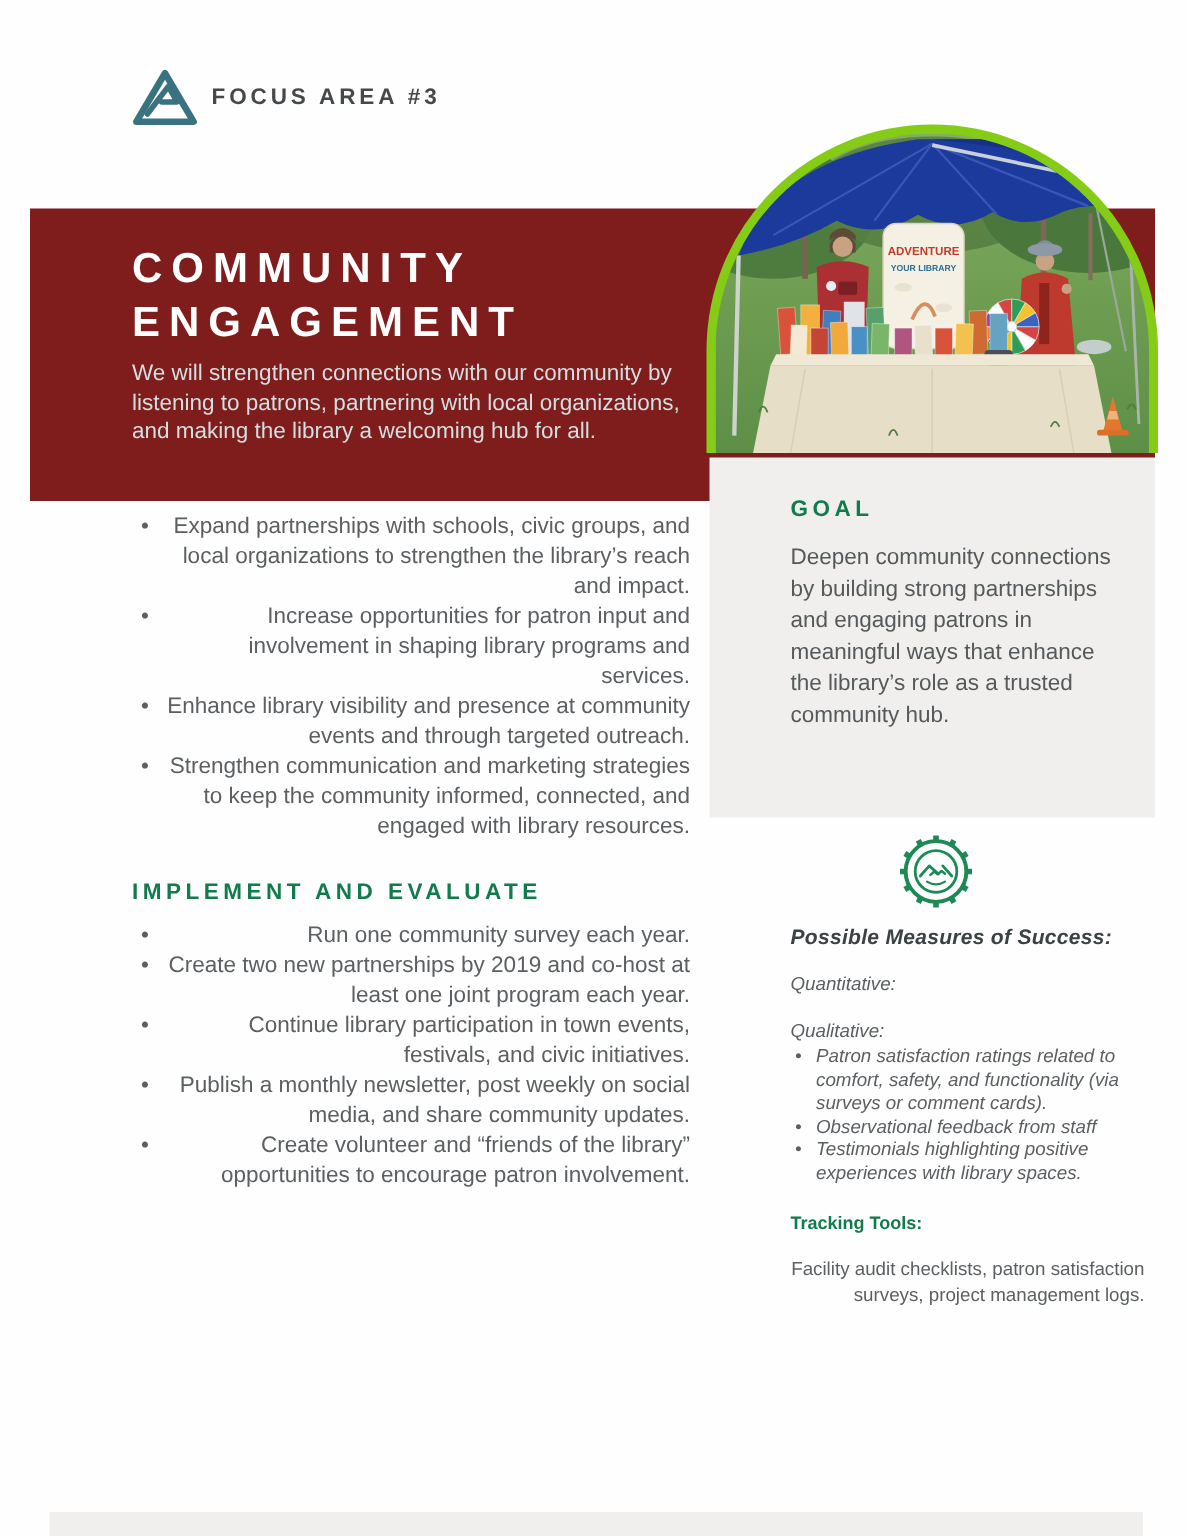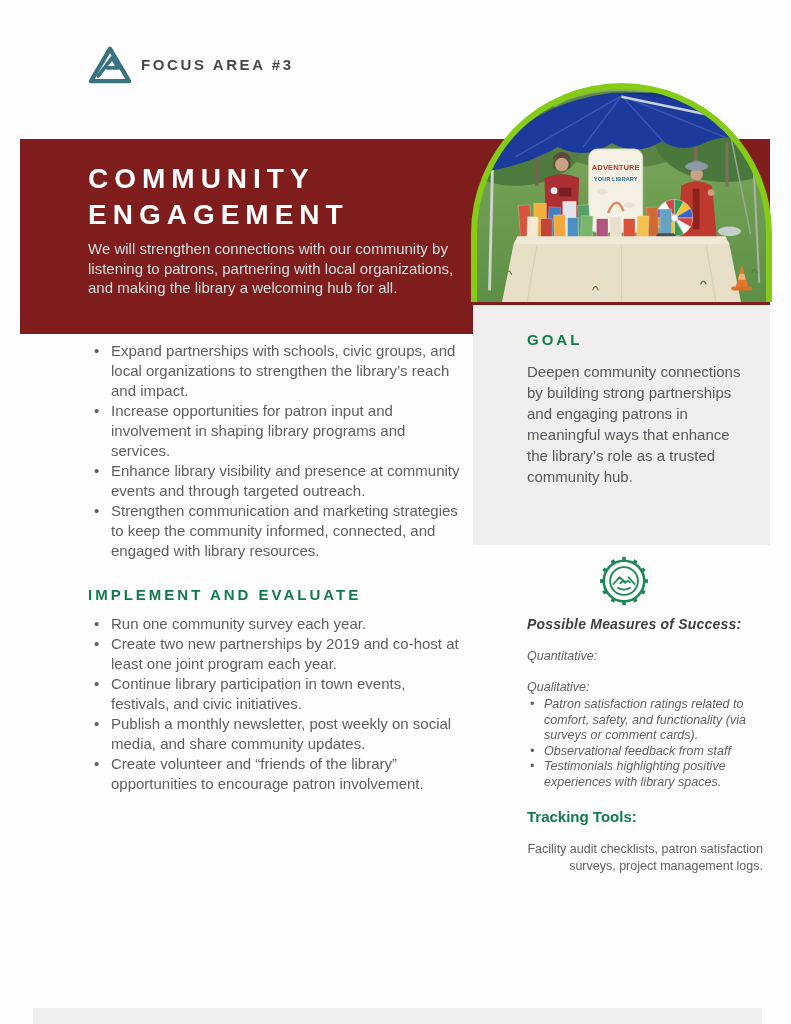--- a/index.html
+++ b/index.html
@@ -52,21 +52,21 @@
   }
   
   .sec-h {
     margin:0; font-size:15px; font-weight:bold;
     letter-spacing:3px; color:#117b4b;
   }
   
   .left-col { position:absolute; left:88px; top:330px; width:372px; }
   .blist {
     list-style:none; margin:11px 0 0; padding:0;
-    font-size:15px; line-height:20px; color:#5b5f61;
+    font-size:15px; line-height:20px; color:#5b5f61;text-align:right;
   }
   .blist li { position:relative; padding-left:23px; }
   .blist li::before { content:"\2022"; position:absolute; left:6px; }
   .left-col .h2 { margin-top:25px; }
   
   .right-col { position:absolute; left:527px; top:554px; width:236px; }
   .m-icon { display:block; width:54px; height:54px; margin:0 auto 0 70px; }
   .m-head {
     margin:8px 0 0; font-size:14px; font-weight:bold; font-style:italic;
     color:#3c4143; letter-spacing:0.2px;
@@ -74,21 +74,21 @@
   .m-label {
     margin:17px 0 0; font-size:12.5px; font-style:italic; color:#5b5f61;
   }
   .ilist {
     list-style:none; margin:3px 0 0; padding:0;
     font-size:12.5px; line-height:15.5px; font-style:italic; color:#5b5f61;
   }
   .ilist li { position:relative; padding-left:17px; }
   .ilist li::before { content:"\2022"; position:absolute; left:3px; }
   .track-h {
-    margin:18px 0 16px; font-size:15px; font-weight:bold; color:#117b4b;
+    margin:18px 0 16px; font-size:12px; font-weight:bold; color:#117b4b;
   }
   .track-text {
     margin:9px 0 0; font-size:12.5px; line-height:17px; color:#5b5f61;text-align:right;
   }
   
   .bottom-strip {
     position:absolute; left:33px; top:1008px; width:729px; height:16px;
     background:#f0efed;
   }
 </style>

